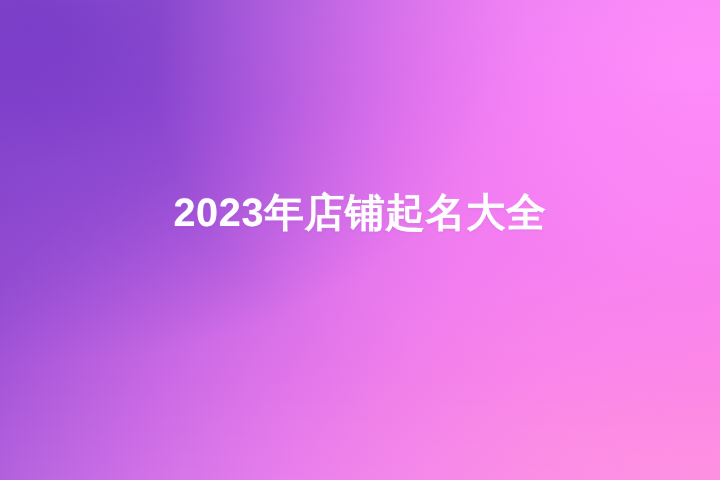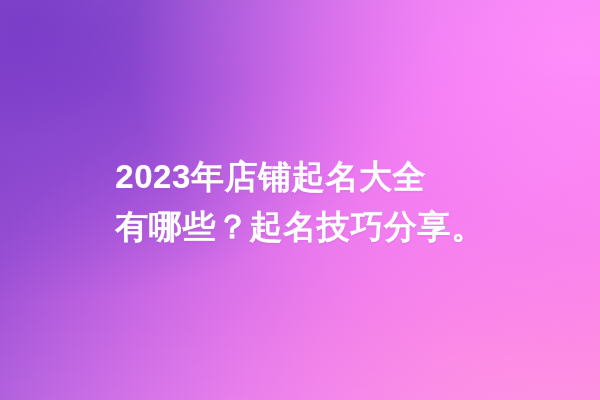--- a/index.html
+++ b/index.html
@@ -64,27 +64,27 @@
     display: block;
     color: #fdfdff;
     font-size: 33px;
     line-height: 50px;
     font-weight: 700;
     letter-spacing: 0.6px;
     white-space: nowrap;
     text-shadow:
       0 0 1px rgba(255,255,255,0.55),
       0 1px 2px rgba(120,40,160,0.18);
+    text-align: right;
   }
 </style>
 </head>
 <body>
 
 <div id="poster">
 
   <div class="title-block">
     <div class="title-inner">
       <span class="title-line">2023年店铺起名大全</span>
-      <span class="title-line">有哪些？起名技巧分享。</span>
     </div>
   </div>
 
 </div>
 
 </body></html>

